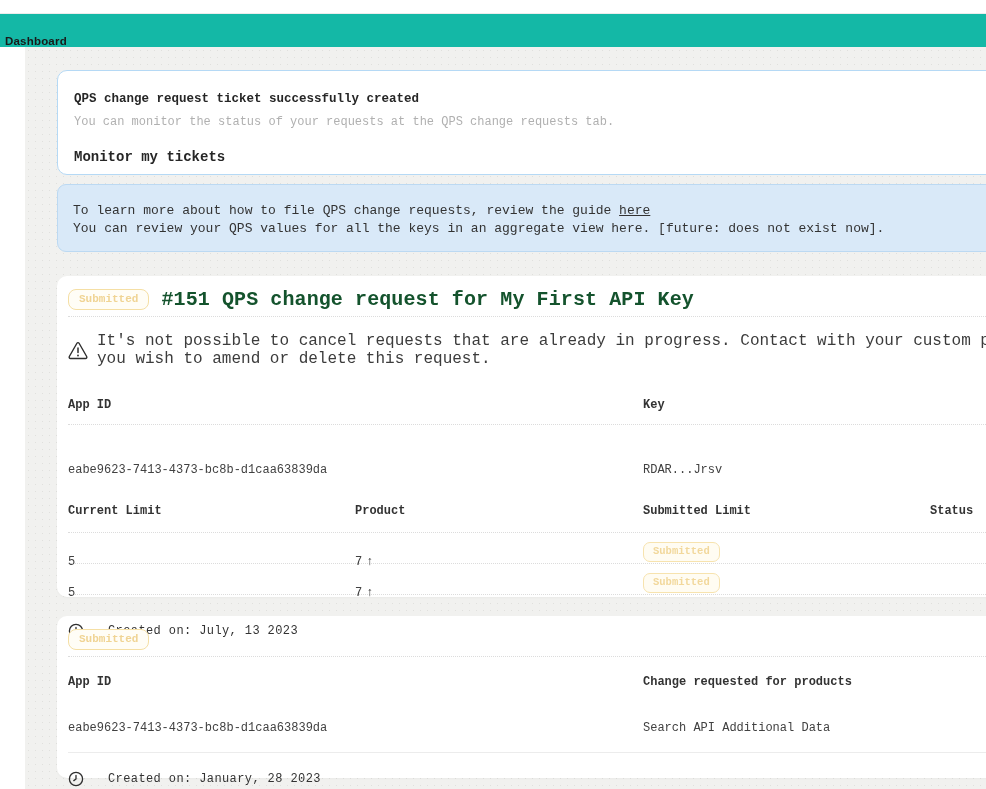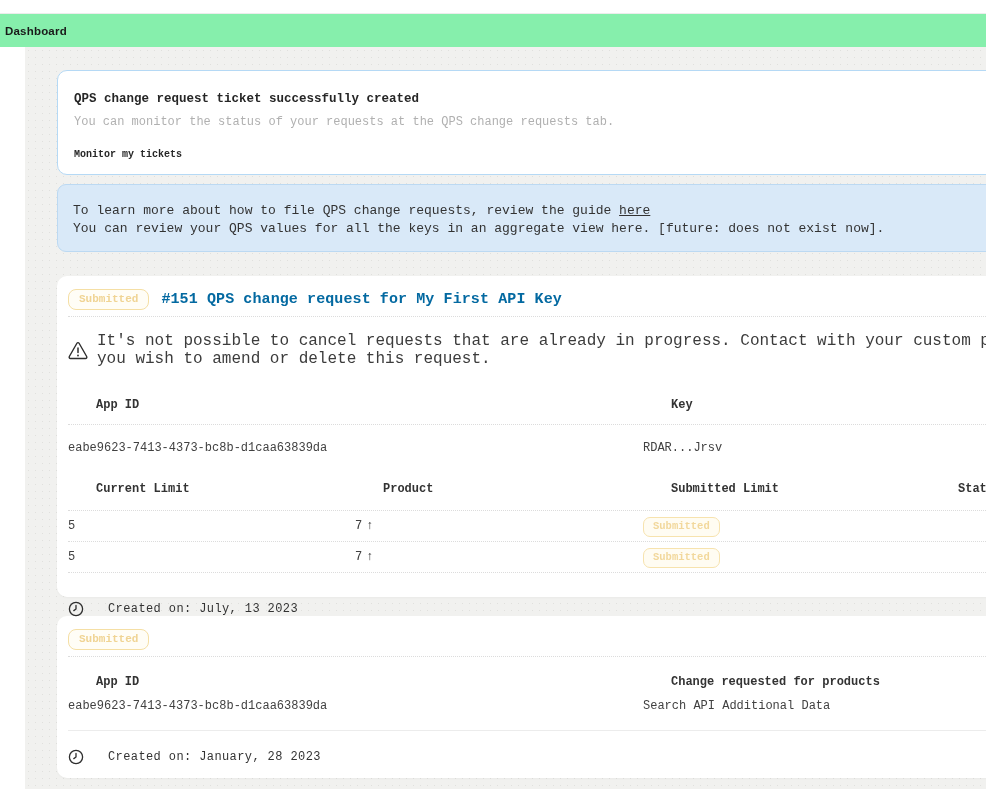--- a/index.html
+++ b/index.html
@@ -1,66 +1,66 @@
 <!DOCTYPE html>
 <html><head>
 <meta charset="utf-8">
 <style>
   * { margin:0; padding:0; box-sizing:border-box; }
   html,body { width:986px; height:789px; overflow:hidden; background:#fff;
     font-family:"Liberation Sans","DejaVu Sans",sans-serif; color:#414141; }
 
   .page-top { height:14px; background:#fff; border-bottom:1px solid #ececec; }
-  .topbar { height:33px; background:#86efac; display:flex; align-items:center; padding-left:5px; }
+  .topbar { height:33px; background:#14b8a6; display:flex; align-items:flex-end; padding-left:5px; }
   .topbar-title { font-size:11.5px; font-weight:700; color:#1a1a1a; letter-spacing:.2px; }
 
   .content-row { display:flex; height:777px;font-family:Liberation Mono, monospace; }
   .left-strip { width:25px; background:#fff; flex:0 0 25px; }
   .content { flex:1; overflow:hidden; padding:23px 0 0 32px;
     background-color:#f1f1ef;
     background-image:radial-gradient(#e0e0dd 0.8px, transparent 0.9px);
     background-size:7px 7px; }
 
   .card-col { width:1120px; }
 
   
   .success-card { background:#fff; border:1px solid #b5d9f5; border-radius:10px;
     height:105px; padding:21px 16px 0 16px; margin-bottom:9px; }
   .success-title { font-size:12.5px; font-weight:700; color:#262626; }
   .success-sub { font-size:12px; color:#b0b0b0; margin-top:9px; }
-  .success-action { display:inline-block; font-size:10px; font-weight:700; color:#262626;
+  .success-action { display:inline-block; font-size:14px; font-weight:700; color:#262626;
     margin-top:20px; cursor:pointer; }
 
   
   .info-banner { background:#d9e9f8; border:1px solid #bcd9f2; border-radius:9px;
     height:68px; padding:17px 15px 0 15px; margin-bottom:24px;
     font-size:13px; color:#333; line-height:17.5px; }
   .info-link { text-decoration:underline; cursor:pointer; color:#333;margin-top:12px; }
 
   
   .req-card { background:#fff; border-radius:10px; box-shadow:0 1px 2px rgba(0,0,0,.03);
     padding:0 11px; }
   .req-card-151 { height:321px; margin-bottom:19px; }
   .req-card-121 { height:162px; }
 
   .req-header { display:flex; align-items:center; gap:12px; height:41px; padding-top:7px;
     border-bottom:1px dotted #dcdcdc; }
   .badge { font-size:11px; font-weight:700; color:#f0d494; background:#fffdf6;
     border:1.5px solid #f5dfa4; border-radius:8px; padding:3px 10px 4px; line-height:12px; }
-  .req-title { font-size:15px; font-weight:700; color:#0369a1; letter-spacing:.1px; }
+  .req-title { font-size:20px; font-weight:700; color:#14532d; letter-spacing:.1px; }
 
   .warning-row { display:flex; align-items:center; gap:9px; margin-top:15px; }
   .warning-row svg { flex:0 0 auto; }
   .warning-text { font-size:16px; color:#3c3c3c; }
 
   .cols2 { display:grid; grid-template-columns:575px 1fr; }
   .cols4 { display:grid; grid-template-columns:287px 288px 287px 1fr; align-items:center; }
 
-  .field-label { font-size:12px; font-weight:700; color:#333;margin-left:28px; }
-  .field-value { font-size:12px; color:#414141; }
+  .field-label { font-size:12px; font-weight:700; color:#333; }
+  .field-value { font-size:12px; color:#414141;margin-top:22px; }
 
   .kv-head { margin-top:30px; padding-bottom:12px; border-bottom:1px dotted #dcdcdc; }
   .kv-vals { padding-top:16px; }
 
   .tbl-head { margin-top:27px; padding-bottom:14px; border-bottom:1px dotted #dcdcdc; }
   .tbl-row { height:31px; border-bottom:1px dotted #dcdcdc; }
   .tbl-row:last-of-type { border-bottom:1px solid #ececec; }
   .arrow { font-size:12px; color:#2e2e2e; margin-left:4px; }
   .row-badge { font-size:10.5px; font-weight:700; color:#f2d89c; background:#fffcf2;
     border:1.5px solid #f7e3ae; border-radius:7px; padding:3px 9px 4px; line-height:11px;

